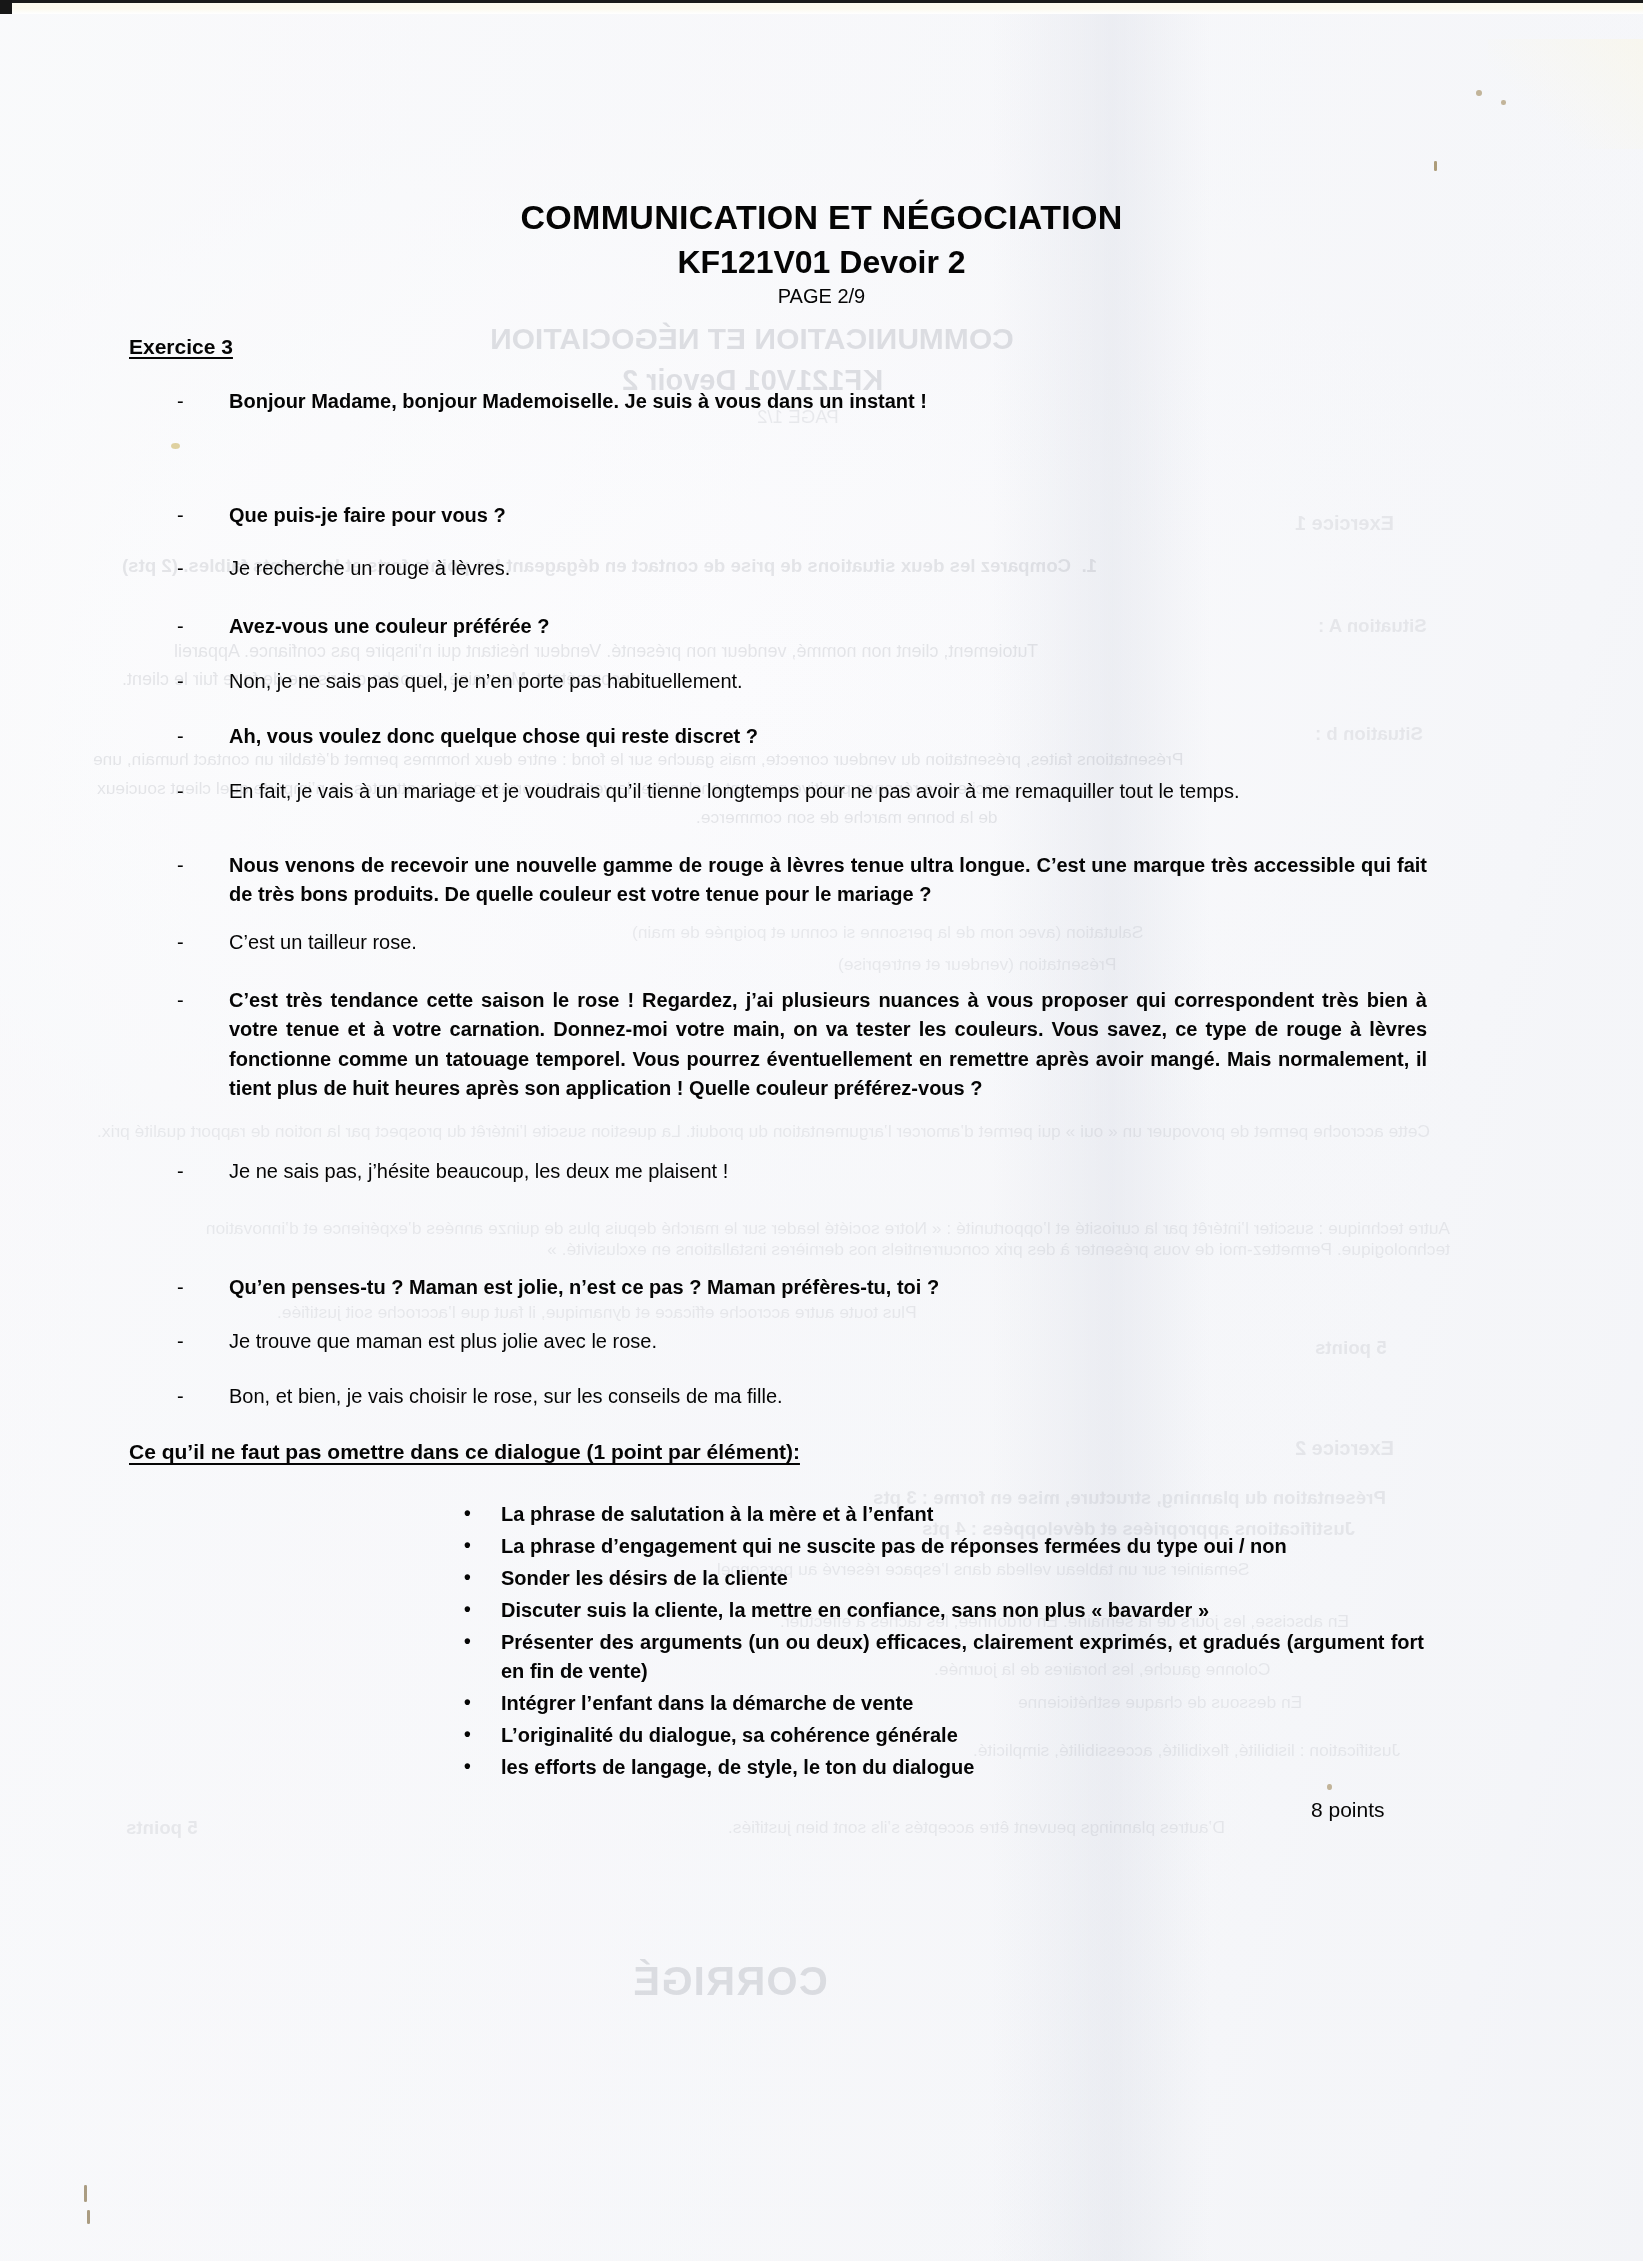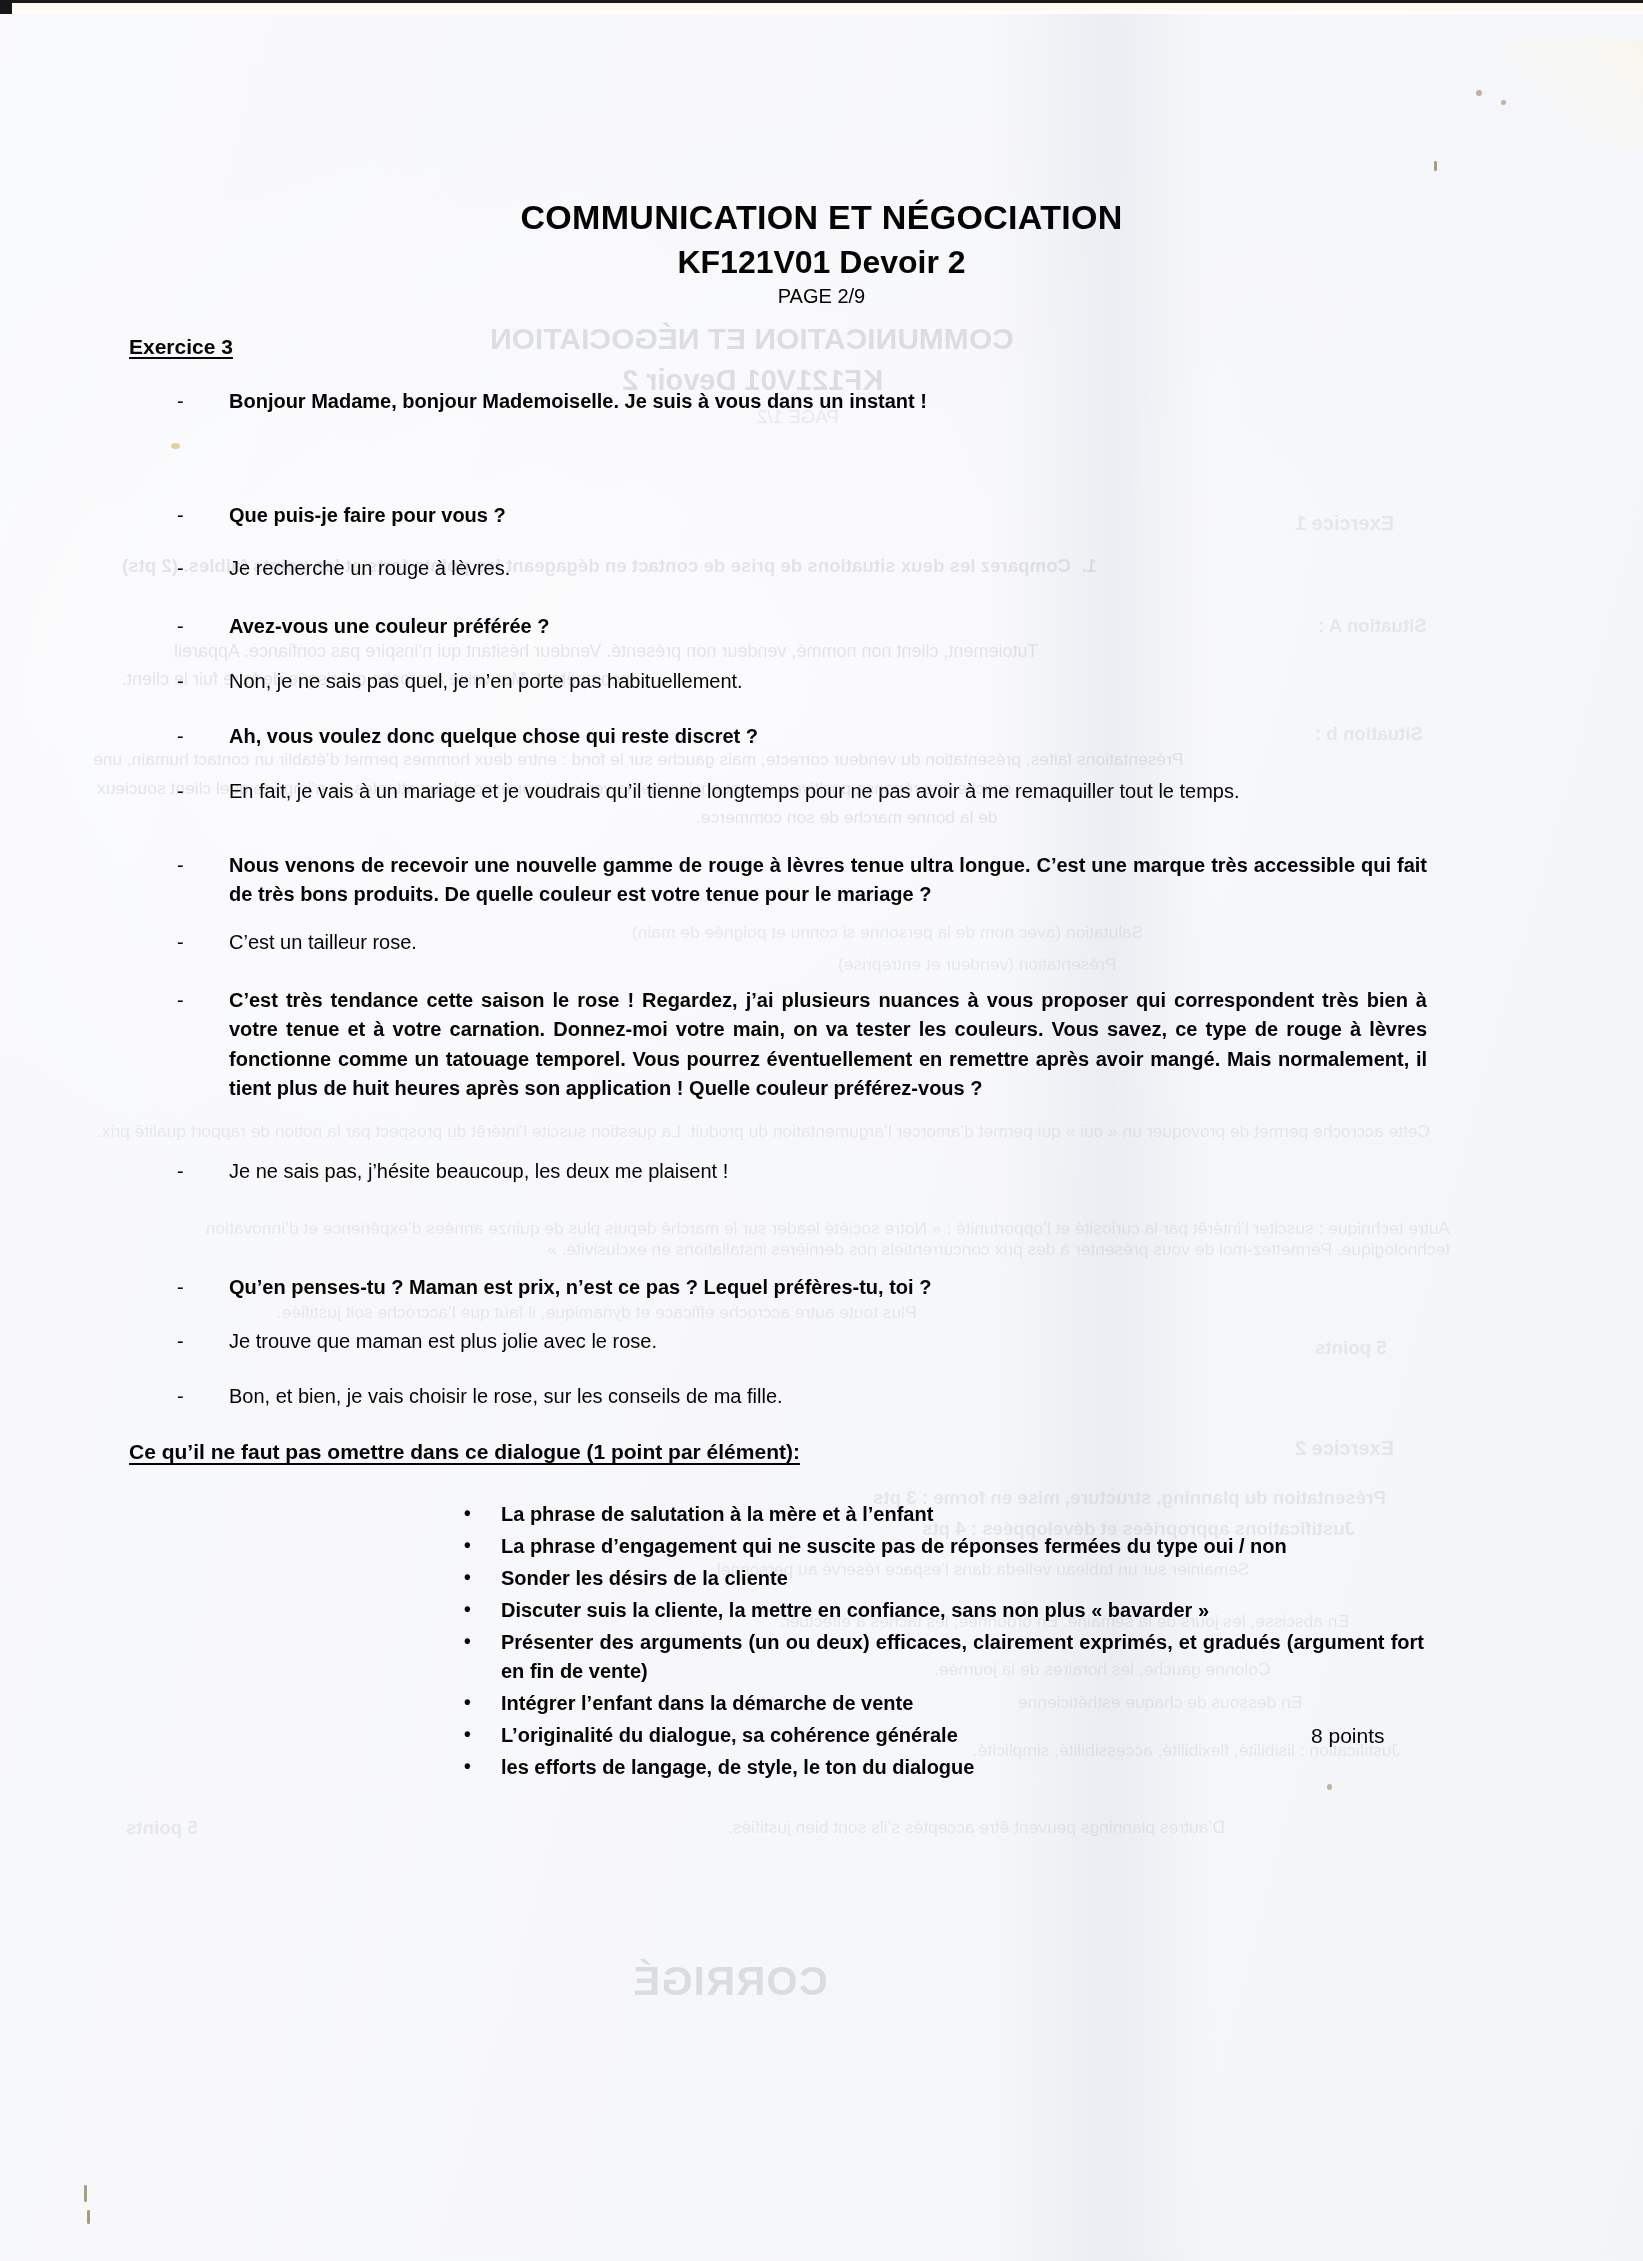--- a/index.html
+++ b/index.html
@@ -294,21 +294,21 @@
     </div>
 
     <div class="dline cliente" style="top:1157px;">
       <span class="dash">-</span>
       <span class="dtext">Je ne sais pas, j’hésite beaucoup, les deux me plaisent !</span>
     </div>
 
 
     <div class="dline vendeuse" style="top:1273px;">
       <span class="dash">-</span>
-      <span class="dtext">Qu’en penses-tu ? Maman est prix, n’est ce pas ? Lequel préfères-tu, toi ?</span>
+      <span class="dtext">Qu’en penses-tu ? Maman est jolie, n’est ce pas ? Maman préfères-tu, toi ?</span>
     </div>
 
     <div class="dline fille" style="top:1327px;">
       <span class="dash">-</span>
       <span class="dtext">Je trouve que maman est plus jolie avec le rose.</span>
     </div>
 
     <div class="dline cliente" style="top:1382px;">
       <span class="dash">-</span>
       <span class="dtext">Bon, et bien, je vais choisir le rose, sur les conseils de ma fille.</span>
@@ -344,17 +344,17 @@
       <div class="bitem">
         <span class="bdot">•</span>
         <span class="btext">L’originalité du dialogue, sa cohérence générale</span>
       </div>
       <div class="bitem">
         <span class="bdot">•</span>
         <span class="btext">les efforts de langage, de style, le ton du dialogue</span>
       </div>
     </div>
 
-    <div class="points" style="left:1311px;top:1724px;">8 points</div>
+    <div class="points" style="left:1311px;top:1798px;">8 points</div>
 
   </div>
 </div>
 
 
 </body></html>

